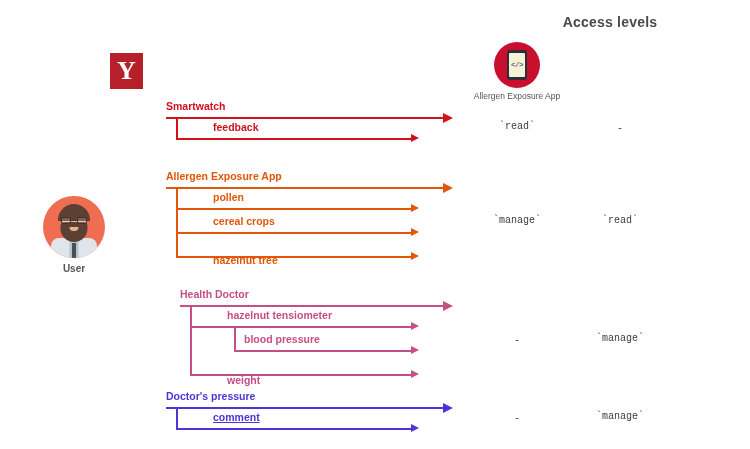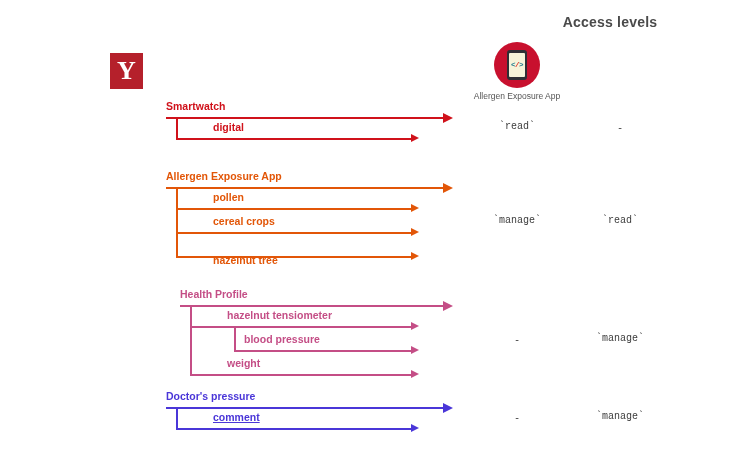--- a/index.html
+++ b/index.html
@@ -120,58 +120,75 @@
             <span class="code-r">&gt;</span>
           </div>
       </div>
     </div>
     <div class="caption">Allergen Exposure App</div>
   </div>
 
 
   <div id="y-logo">Y</div>
 
+  <div id="user-actor">
+    <div class="user-circle">
+      <div class="u-shirt"></div>
+      <div class="u-collar"></div>
+      <div class="u-tie"></div>
+      <div class="u-face"></div>
+      <div class="u-beard"></div>
+      <div class="u-mouth"></div>
+      <div class="u-hair"></div>
+      <div class="u-glasses">
+          <span class="l"></span>
+          <span class="r"></span>
+          <i class="u-bridge"></i>
+        </div>
+    </div>
+    <div class="caption">User</div>
+  </div>
 
   <div id="tree-layer">
       <div class="node-label" style="left: 166px; top: 100px; color: rgb(208, 18, 27);">Smartwatch</div>
       <div class="hline" style="left: 166px; top: 117px; width: 278px; border-top-color: rgb(208, 18, 27);"></div>
       <div class="arrow big" style="left: 443px; top: 112.5px; border-left: 10px solid rgb(208, 18, 27);"></div>
-      <div class="node-label" style="left: 213px; top: 121px; color: rgb(208, 18, 27);">digital</div>
+      <div class="node-label" style="left: 213px; top: 121px; color: rgb(208, 18, 27);">feedback</div>
       <div class="hline" style="left: 176px; top: 138px; width: 236px; border-top-color: rgb(208, 18, 27);"></div>
       <div class="arrow" style="left: 411px; top: 134px; border-left: 8px solid rgb(208, 18, 27);"></div>
       <div class="vline" style="left: 176px; top: 117px; height: 21px; border-left-color: rgb(208, 18, 27);"></div>
       <div class="vline" style="left: 176px; top: 117px; height: 21px; border-left-color: rgb(208, 18, 27);"></div>
       <div class="node-label" style="left: 166px; top: 170px; color: rgb(226, 86, 8);">Allergen Exposure App</div>
       <div class="hline" style="left: 166px; top: 187px; width: 278px; border-top-color: rgb(226, 86, 8);"></div>
       <div class="arrow big" style="left: 443px; top: 182.5px; border-left: 10px solid rgb(226, 86, 8);"></div>
       <div class="node-label" style="left: 213px; top: 191px; color: rgb(226, 86, 8);">pollen</div>
       <div class="hline" style="left: 176px; top: 208px; width: 236px; border-top-color: rgb(226, 86, 8);"></div>
       <div class="arrow" style="left: 411px; top: 204px; border-left: 8px solid rgb(226, 86, 8);"></div>
       <div class="vline" style="left: 176px; top: 187px; height: 21px; border-left-color: rgb(226, 86, 8);"></div>
       <div class="node-label" style="left: 213px; top: 215px; color: rgb(226, 86, 8);">cereal crops</div>
       <div class="hline" style="left: 176px; top: 232px; width: 236px; border-top-color: rgb(226, 86, 8);"></div>
       <div class="arrow" style="left: 411px; top: 228px; border-left: 8px solid rgb(226, 86, 8);"></div>
       <div class="vline" style="left: 176px; top: 187px; height: 45px; border-left-color: rgb(226, 86, 8);"></div>
       <div class="node-label" style="left: 213px; top: 254px; color: rgb(226, 86, 8);">hazelnut tree</div>
       <div class="hline" style="left: 176px; top: 256px; width: 236px; border-top-color: rgb(226, 86, 8);"></div>
       <div class="arrow" style="left: 411px; top: 252px; border-left: 8px solid rgb(226, 86, 8);"></div>
       <div class="vline" style="left: 176px; top: 187px; height: 69px; border-left-color: rgb(226, 86, 8);"></div>
       <div class="vline" style="left: 176px; top: 187px; height: 69px; border-left-color: rgb(226, 86, 8);"></div>
-      <div class="node-label" style="left: 180px; top: 288px; color: rgb(196, 78, 134);">Health Profile</div>
+      <div class="node-label" style="left: 180px; top: 288px; color: rgb(196, 78, 134);">Health Doctor</div>
       <div class="hline" style="left: 180px; top: 305px; width: 264px; border-top-color: rgb(196, 78, 134);"></div>
       <div class="arrow big" style="left: 443px; top: 300.5px; border-left: 10px solid rgb(196, 78, 134);"></div>
       <div class="node-label" style="left: 227px; top: 309px; color: rgb(196, 78, 134);">hazelnut tensiometer</div>
       <div class="hline" style="left: 190px; top: 326px; width: 222px; border-top-color: rgb(196, 78, 134);"></div>
       <div class="arrow" style="left: 411px; top: 322px; border-left: 8px solid rgb(196, 78, 134);"></div>
       <div class="vline" style="left: 190px; top: 305px; height: 21px; border-left-color: rgb(196, 78, 134);"></div>
       <div class="node-label" style="left: 244px; top: 333px; color: rgb(196, 78, 134);">blood pressure</div>
       <div class="hline" style="left: 234px; top: 350px; width: 178px; border-top-color: rgb(196, 78, 134);"></div>
       <div class="arrow" style="left: 411px; top: 346px; border-left: 8px solid rgb(196, 78, 134);"></div>
       <div class="vline" style="left: 234px; top: 326px; height: 24px; border-left-color: rgb(196, 78, 134);"></div>
-      <div class="node-label" style="left: 227px; top: 357px; color: rgb(196, 78, 134);">weight</div>
+      <div class="node-label" style="left: 227px; top: 374px; color: rgb(196, 78, 134);">weight</div>
       <div class="hline" style="left: 190px; top: 374px; width: 222px; border-top-color: rgb(196, 78, 134);"></div>
       <div class="arrow" style="left: 411px; top: 370px; border-left: 8px solid rgb(196, 78, 134);"></div>
       <div class="vline" style="left: 190px; top: 305px; height: 69px; border-left-color: rgb(196, 78, 134);"></div>
       <div class="vline" style="left: 190px; top: 305px; height: 69px; border-left-color: rgb(196, 78, 134);"></div>
       <div class="node-label" style="left: 166px; top: 390px; color: rgb(74, 54, 216);">Doctor's pressure</div>
       <div class="hline" style="left: 166px; top: 407px; width: 278px; border-top-color: rgb(74, 54, 216);"></div>
       <div class="arrow big" style="left: 443px; top: 402.5px; border-left: 10px solid rgb(74, 54, 216);"></div>
       <div class="node-label" style="left: 213px; top: 411px; color: rgb(74, 54, 216); text-decoration: underline;">comment</div>
       <div class="hline" style="left: 176px; top: 428px; width: 236px; border-top-color: rgb(74, 54, 216);"></div>
       <div class="arrow" style="left: 411px; top: 424px; border-left: 8px solid rgb(74, 54, 216);"></div>

